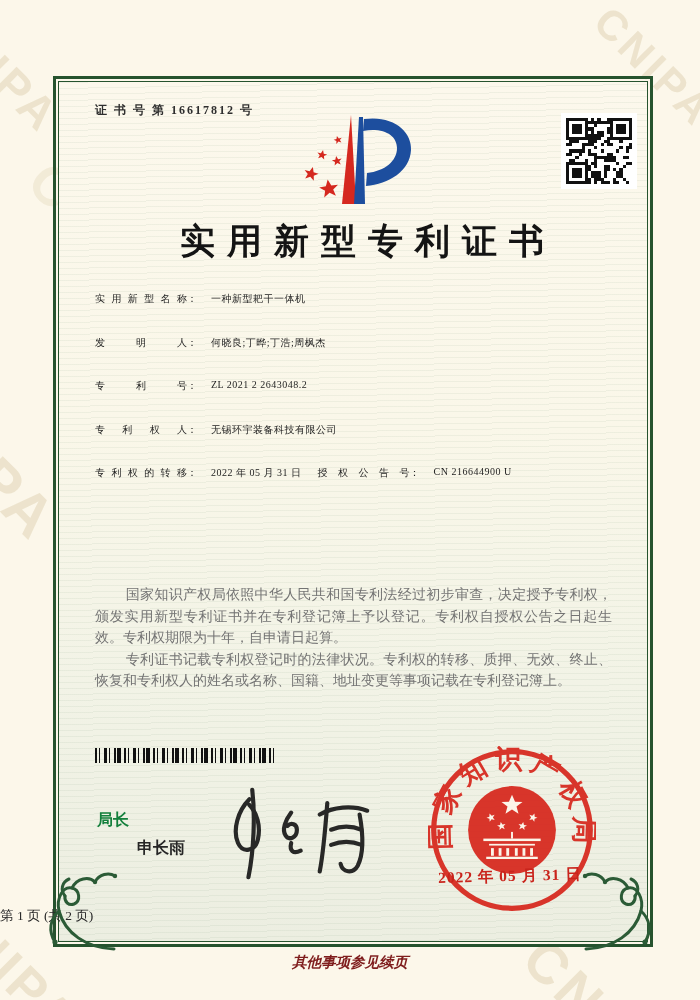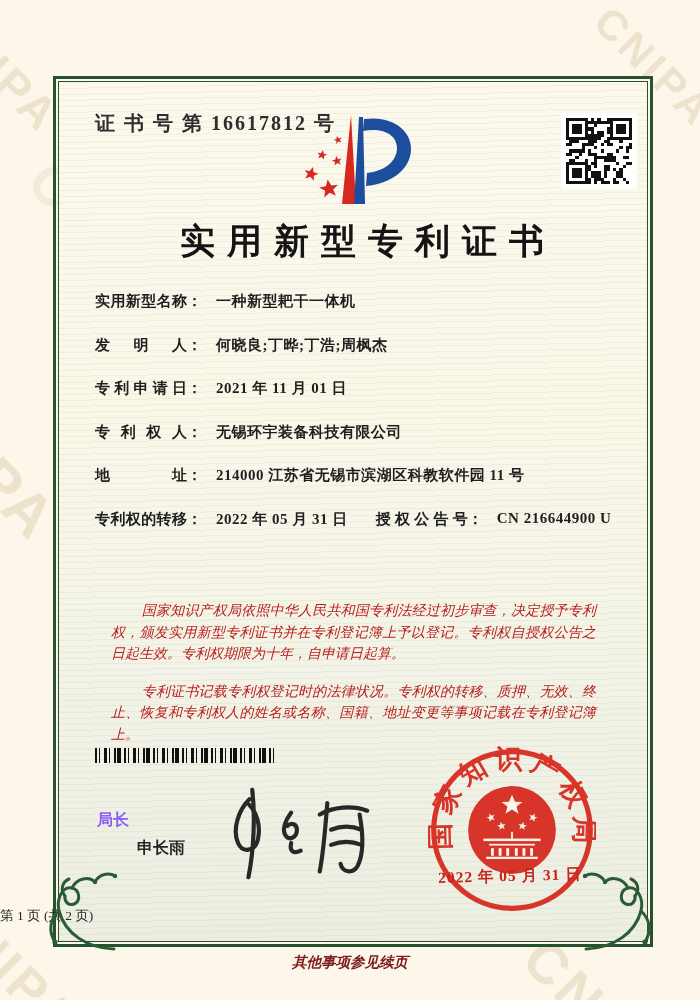--- a/index.html
+++ b/index.html
@@ -12,49 +12,49 @@
   
   .frame{position:absolute;left:53px;top:76px;width:594px;height:865px;
          border:3px solid #26532e;z-index:2;}
   .frame-inner{position:absolute;inset:2px;border:1px solid #26532e;
          background:linear-gradient(180deg,#fcf8ec 0%,#faf7e9 40%,#f2f3e6 70%,#eceee1 100%);}
   .frame-inner::after{content:"";position:absolute;inset:0;
          background:repeating-linear-gradient(179deg,rgba(130,160,130,0.10) 0 1px,transparent 1px 6px);}
   .corner{position:absolute;z-index:4;width:82px;height:86px;}
   .corner.br{transform:scaleX(-1);}
   
-  .cert-no{position:absolute;left:95px;top:110px;z-index:3;font-size:20px;font-weight:600;
+  .cert-no{position:absolute;left:95px;top:102px;z-index:3;font-size:12px;font-weight:600;
            letter-spacing:2px;color:#2e2e2e;}
   .logo{position:absolute;left:292px;top:110px;width:124px;height:102px;z-index:3;}
   .qr{position:absolute;left:561px;top:113px;width:76px;height:76px;background:#fff;
       padding:5px;box-sizing:border-box;z-index:3;}
   .qr-grid{display:grid;width:100%;height:100%;grid-template-columns:repeat(21,1fr);
       grid-template-rows:repeat(21,1fr);}
   .qm{background:#111;}
   .title{position:absolute;left:12px;top:218px;width:100%;text-align:center;z-index:3;
          font-size:35px;font-weight:bold;letter-spacing:12px;text-indent:12px;color:#141414;}
   
-  .fields{position:absolute;left:95px;top:292px;width:525px;z-index:3;font-size:15px;font-weight:700;}
+  .fields{position:absolute;left:95px;top:292px;width:525px;z-index:3;font-size:10px;font-weight:400;}
   .frow{height:43.6px;white-space:nowrap;}
   .flabel{display:inline-block;width:92px;text-align:justify;text-align-last:justify;vertical-align:top;}
   .fcolon{display:inline-block;vertical-align:top;}
   .fval{display:inline-block;margin-left:14px;vertical-align:top;letter-spacing:0.5px;}
-  .grant2{margin-left:28px;}
+  .grant2{margin-left:16px;}
   
   .paras{position:absolute;left:95px;top:584px;width:517px;z-index:3;}
-  .paras p{margin:16px;font-size:14px;line-height:21.5px;text-align:justify;
-           text-indent:2.2em;font-style:italic;font-weight:500;color:#b91c1c;}
+  .paras p{margin:0;font-size:14px;line-height:21.5px;text-align:justify;
+           text-indent:2.2em;font-weight:500;color:#737373;}
   
   .barcode{position:absolute;left:95px;top:748px;width:182px;height:15px;z-index:3;
      background:repeating-linear-gradient(90deg,
        #111 0 2px,transparent 2px 4px,#111 4px 5px,transparent 5px 9px,
        #111 9px 12px,transparent 12px 14px,#111 14px 15px,transparent 15px 19px,
        #111 19px 21px,transparent 21px 22px,#111 22px 26px,transparent 26px 29px);}
   .signer-title{position:absolute;left:97px;top:810px;z-index:3;font-size:16px;font-weight:600;
-      font-family:"Liberation Sans","DejaVu Sans",sans-serif;color:#8b5cf6;}
+      font-family:"Liberation Sans","DejaVu Sans",sans-serif;color:#15803d;}
   .signer-name{position:absolute;left:97px;top:838px;z-index:3;font-size:16px;font-weight:600;
       font-family:"Liberation Sans","DejaVu Sans",sans-serif;color:#262626;margin-left:40px;}
   .signature{position:absolute;left:205px;top:786px;width:180px;height:95px;z-index:3;}
   .seal{position:absolute;left:428px;top:746px;width:168px;height:168px;z-index:4;opacity:0.93;}
   .seal-date{position:absolute;left:438px;top:866px;z-index:5;font-size:15.5px;font-weight:600;
       color:#c9241c;letter-spacing:1px;transform:rotate(-1.5deg);white-space:nowrap;}
   .page-no{position:absolute;left:0;top:907px;width:100%;z-index:3;
       font-size:13.5px;color:#2a2a2a;}
   .footer-note{position:absolute;left:0;top:953px;width:100%;text-align:center;z-index:3;
       font-size:14.5px;font-style:italic;font-weight:600;color:#7f1d1d;}
@@ -572,27 +572,24 @@
   <div class="title">实用新型专利证书</div>
 
   <div class="fields">
     <div class="frow">
       <span class="flabel">实用新型名称</span><span class="fcolon">：</span><span class="fval">一种新型耙干一体机</span>
     </div>
     <div class="frow">
       <span class="flabel">发明人</span><span class="fcolon">：</span><span class="fval">何晓良;丁晔;丁浩;周枫杰</span>
     </div>
     <div class="frow">
-      <span class="flabel">专利申请日</span><span class="fcolon">：</span><span class="fval">2021 年 11 月 01 日</span>
+      <span class="flabel">专利号</span><span class="fcolon">：</span><span class="fval">ZL 2021 2 2643048.2</span>
     </div>
     <div class="frow">
       <span class="flabel">专利权人</span><span class="fcolon">：</span><span class="fval">无锡环宇装备科技有限公司</span>
-    </div>
-    <div class="frow">
-      <span class="flabel">地址</span><span class="fcolon"></span><span class="fcolon">：</span><span class="fval">214000 江苏省无锡市滨湖区科教软件园 11 号</span>
     </div>
     <div class="frow">
       <span class="flabel">专利权的转移</span><span class="fcolon">：</span><span class="fval">2022 年 05 月 31 日</span><span class="flabel grant2">授权公告号</span><span class="fcolon">：</span><span class="fval">CN 216644900 U</span>
     </div>
   </div>
 
   <div class="paras">
     <p>国家知识产权局依照中华人民共和国专利法经过初步审查，决定授予专利权，颁发实用新型专利证书并在专利登记簿上予以登记。专利权自授权公告之日起生效。专利权期限为十年，自申请日起算。</p>
     <p>专利证书记载专利权登记时的法律状况。专利权的转移、质押、无效、终止、恢复和专利权人的姓名或名称、国籍、地址变更等事项记载在专利登记簿上。</p>
   </div>

